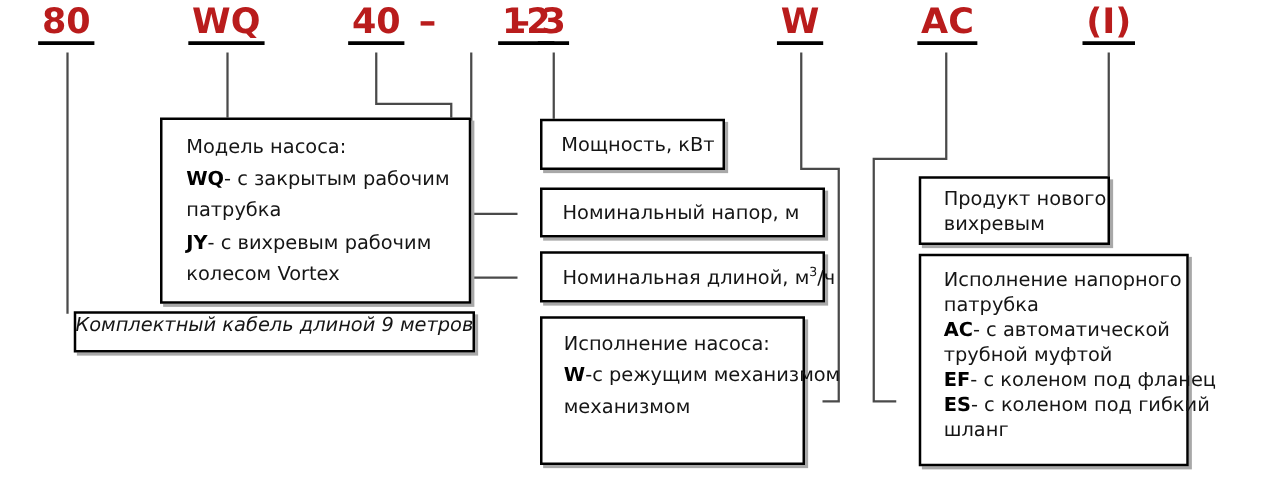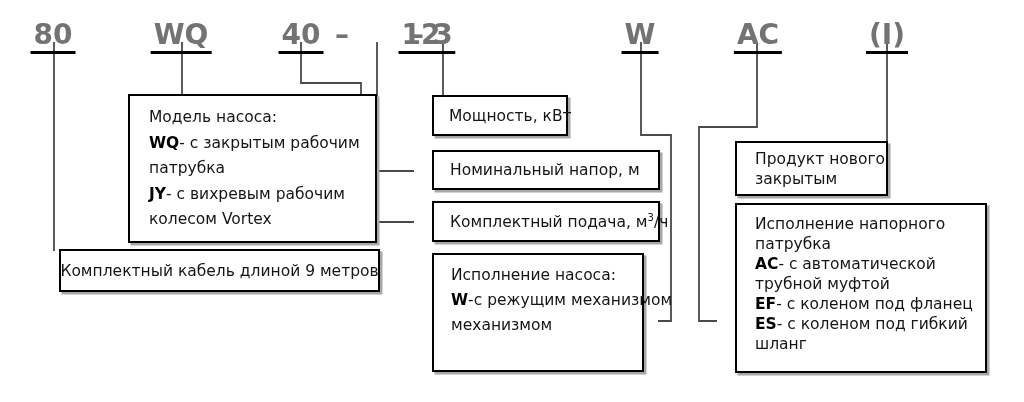--- a/index.html
+++ b/index.html
@@ -9,48 +9,48 @@
     background:#fff;
     font-family:"DejaVu Sans","Liberation Sans",sans-serif;
     color:#111;
     overflow:hidden;
   }
   
   #connector-svg{position:absolute;left:0;top:0;width:1024px;height:402px;}
   #connector-svg polyline{fill:none;stroke:#4a4a4a;stroke-width:1.8;}
   
   .token{
-    position:absolute;top:19px;
+    position:absolute;top:1px;
     transform:translateX(-50%);
     font-weight:bold;font-size:28px;line-height:31px;
-    color:#737373;white-space:nowrap;
+    color:#b91c1c;white-space:nowrap;
   }
   .token.u{border-bottom:3.5px solid #000;padding:0 3px 1px 3px;}
   #tok-0{left:53px;}  #tok-1{left:181px;} #tok-2{left:301px;}
   #tok-3{left:342px;} #tok-4{left:377px;margin-left:44px;} #tok-5{left:417px;}
   #tok-6{left:443px;} #tok-7{left:640px;} #tok-8{left:758px;}
   #tok-9{left:887px;}
   
   .box{
     position:absolute;box-sizing:border-box;
     background:#fff;border:2.5px solid #000;
     box-shadow:2.5px 2.5px 0 #a8a8a8;
     font-size:15.5px;color:#151515;margin-left:20px;
   }
   .box b{font-weight:bold;color:#000;}
   .box sup{font-size:10px;line-height:0;}
   .bline{white-space:nowrap;}
   #box-pump-model {left:108px;top:94px; width:249px;height:149px;line-height:25.5px;padding:9px 6px 0 19px;}
-  #box-power      {left:412px;top:95px; width:136px;height:41px; display:flex;align-items:center;padding-left:15px;}
+  #box-power      {left:412px;top:95px; width:148px;height:41px; display:flex;align-items:center;padding-left:15px;}
   #box-head       {left:412px;top:150px;width:228px;height:40px; display:flex;align-items:center;padding-left:16px;}
   #box-flow       {left:412px;top:201px;width:228px;height:41px; display:flex;align-items:center;padding-left:16px;}
   #box-pump-design{left:412px;top:253px;width:212px;height:119px;line-height:25px;padding:8px 6px 0 17px;}
-  #box-cable      {left:39px; top:249px;width:321px;height:43px; display:flex;align-items:center;justify-content:center;}
+  #box-cable      {left:39px; top:249px;width:321px;height:33px; display:flex;align-items:flex-start;justify-content:center;font-style:italic;}
   #box-newgen     {left:715px;top:141px;width:153px;height:55px; line-height:19.5px;padding:7px 4px 0 18px;}
-  #box-outlet     {left:715px;top:203px;width:252px;height:170px;line-height:20px;padding:9px 4px 0 18px;}
+  #box-outlet     {left:715px;top:203px;width:216px;height:170px;line-height:20px;padding:9px 4px 0 18px;}
 </style>
 </head>
 <body>
 
 <div id="stage">
 
   <svg id="connector-svg" viewBox="0 0 1024 402">
     <polyline points="54,42 54,251"></polyline>
     <polyline points="182,42 182,96"></polyline>
     <polyline points="301,42 301,83 361,83 361,222 414,222"></polyline>
@@ -68,33 +68,33 @@
       <div class="bline"><b>JY</b><span>- с вихревым рабочим</span></div>
       <div class="bline"><span>колесом Vortex</span></div>
     </div>
   <div class="box" id="box-power">
       <div class="bline"><span>Мощность, кВт</span></div>
     </div>
   <div class="box" id="box-head">
       <div class="bline"><span>Номинальный напор, м</span></div>
     </div>
   <div class="box" id="box-flow">
-      <div class="bline"><span>Комплектный подача, м</span><sup>3</sup><span>/ч</span></div>
+      <div class="bline"><span>Номинальная длиной, м</span><sup>3</sup><span>/ч</span></div>
     </div>
   <div class="box" id="box-pump-design">
       <div class="bline"><span>Исполнение насоса:</span></div>
       <div class="bline"><b>W</b><span>-с режущим механизмом</span></div>
       <div class="bline"><span>механизмом</span></div>
     </div>
   <div class="box" id="box-cable">
       <div class="bline"><span>Комплектный кабель длиной 9 метров</span></div>
     </div>
   <div class="box" id="box-newgen">
       <div class="bline"><span>Продукт нового</span></div>
-      <div class="bline"><span>закрытым</span></div>
+      <div class="bline"><span>вихревым</span></div>
     </div>
   <div class="box" id="box-outlet">
       <div class="bline"><span>Исполнение напорного</span></div>
       <div class="bline"><span>патрубка</span></div>
       <div class="bline"><b>AC</b><span>- с автоматической</span></div>
       <div class="bline"><span>трубной муфтой</span></div>
       <div class="bline"><b>EF</b><span>- с коленом под фланец</span></div>
       <div class="bline"><b>ES</b><span>- с коленом под гибкий</span></div>
       <div class="bline"><span>шланг</span></div>
     </div>

